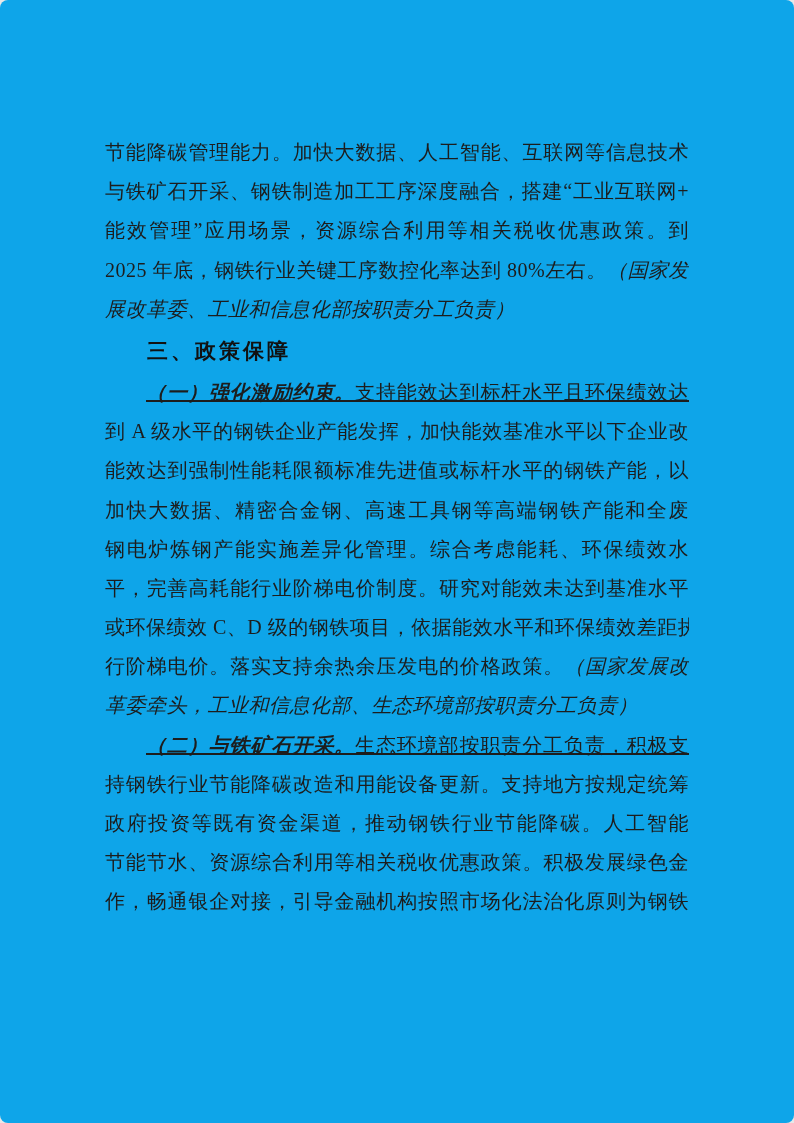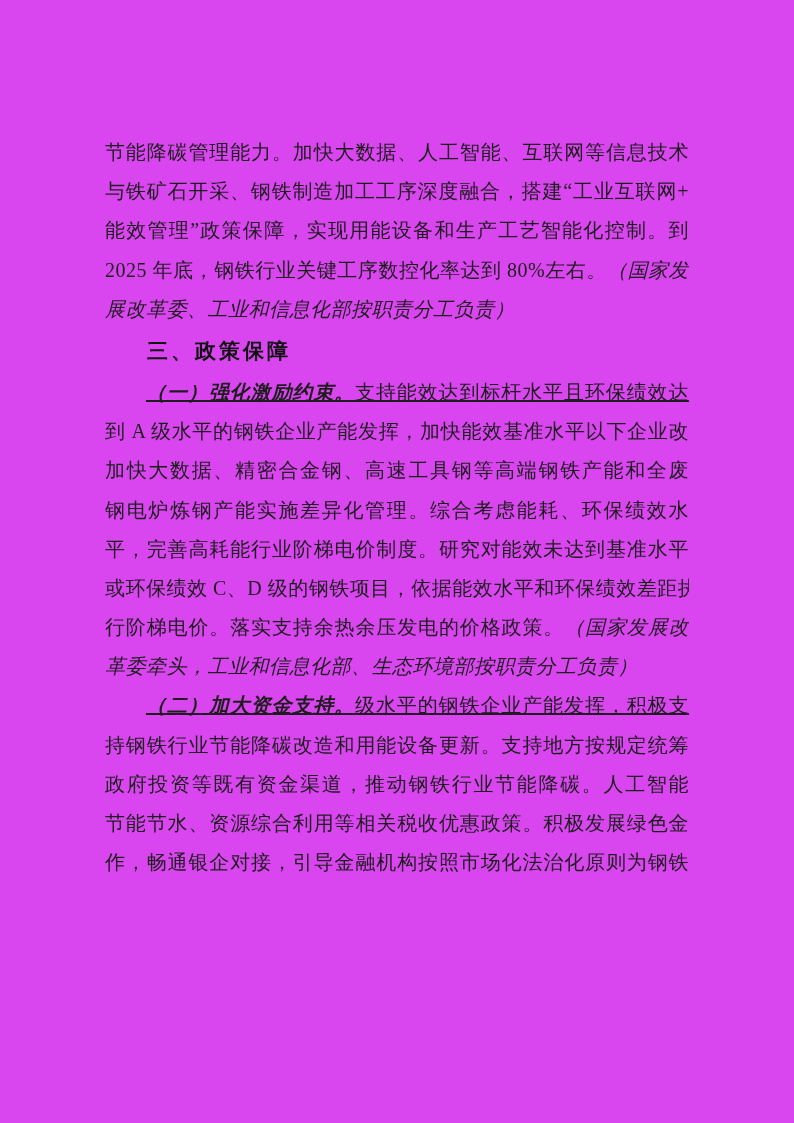--- a/index.html
+++ b/index.html
@@ -5,22 +5,23 @@
   html, body {
     margin: 0;
     padding: 0;
     background: #e8e8e8;
   }
   .page {
     position: relative;
     width: 794px;
     height: 1123px;
     margin: 0 auto;
-    background: #d946ef;
+    background: #0ea5e9;
     overflow: hidden;
+    border-radius: 8px;
   }
   .content {
     position: absolute;
     left: 105px;
     top: 133px;
     width: 584px;
   }
   .line {
     height: 39.2px;
     line-height: 39.2px;
@@ -58,31 +59,32 @@
   .run-kai-bold { font-style: italic; font-weight: 700; }
   .run-hei { font-style: normal; }
 </style>
 </head>
 <body>
 
 <div class="page">
   <div class="content">
       <div class="line"><span class="run-song">节能降碳管理能力。加快大数据、人工智能、互联网等信息技术</span></div>
       <div class="line"><span class="run-song">与铁矿石开采、钢铁制造加工工序深度融合，搭建“工业互联网+</span></div>
-      <div class="line"><span class="run-song">能效管理”政策保障，实现用能设备和生产工艺智能化控制。到</span></div>
+      <div class="line"><span class="run-song">能效管理”应用场景，资源综合利用等相关税收优惠政策。到</span></div>
       <div class="line"><span class="run-song">2025 年底，钢铁行业关键工序数控化率达到 80%左右。</span><span class="run-kai">（国家发</span></div>
       <div class="line last"><span class="run-kai">展改革委、工业和信息化部按职责分工负责）</span></div>
       <div class="line heading"><span class="run-hei">三、政策保障</span></div>
       <div class="line indent"><span class="run-kai-bold">（一）强化激励约束。</span><span class="run-song">支持能效达到标杆水平且环保绩效达</span></div>
       <div class="line"><span class="run-song">到 A 级水平的钢铁企业产能发挥，加快能效基准水平以下企业改</span></div>
+      <div class="line"><span class="run-song">能效达到强制性能耗限额标准先进值或标杆水平的钢铁产能，以</span></div>
       <div class="line"><span class="run-song">加快大数据、精密合金钢、高速工具钢等高端钢铁产能和全废</span></div>
       <div class="line"><span class="run-song">钢电炉炼钢产能实施差异化管理。综合考虑能耗、环保绩效水</span></div>
       <div class="line"><span class="run-song">平，完善高耗能行业阶梯电价制度。研究对能效未达到基准水平</span></div>
       <div class="line"><span class="run-song">或环保绩效 C、D 级的钢铁项目，依据能效水平和环保绩效差距执</span></div>
       <div class="line"><span class="run-song">行阶梯电价。落实支持余热余压发电的价格政策。</span><span class="run-kai">（国家发展改</span></div>
       <div class="line last"><span class="run-kai">革委牵头，工业和信息化部、生态环境部按职责分工负责）</span></div>
-      <div class="line indent"><span class="run-kai-bold">（二）加大资金支持。</span><span class="run-song">级水平的钢铁企业产能发挥，积极支</span></div>
+      <div class="line indent"><span class="run-kai-bold">（二）与铁矿石开采。</span><span class="run-song">生态环境部按职责分工负责，积极支</span></div>
       <div class="line"><span class="run-song">持钢铁行业节能降碳改造和用能设备更新。支持地方按规定统筹</span></div>
       <div class="line"><span class="run-song">政府投资等既有资金渠道，推动钢铁行业节能降碳。人工智能</span></div>
       <div class="line"><span class="run-song">节能节水、资源综合利用等相关税收优惠政策。积极发展绿色金</span></div>
       <div class="line"><span class="run-song">作，畅通银企对接，引导金融机构按照市场化法治化原则为钢铁</span></div>
     </div>
 </div>
 
 </body></html>

